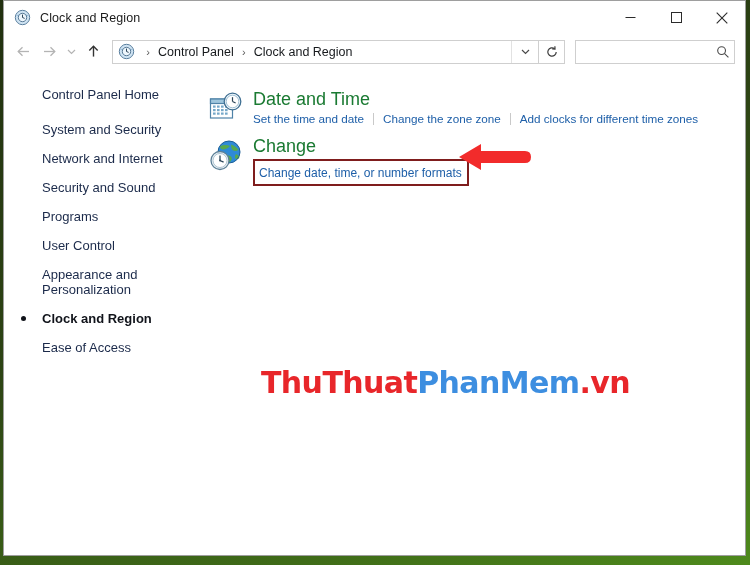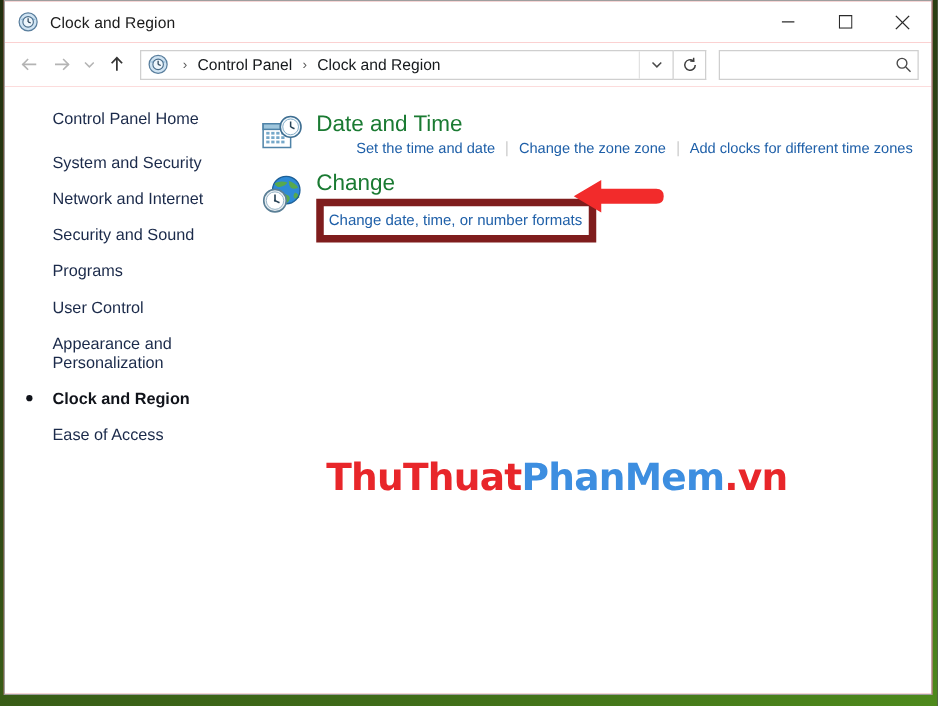--- a/index.html
+++ b/index.html
@@ -22,21 +22,21 @@
     background: linear-gradient(160deg, #21300f 0%, #2d4414 45%, #3f6b18 80%, #4e8a1c 100%);
   }
 
   
   .window {
     position: absolute;
     left: 3px;
     top: 0px;
     width: 743px;
     height: 556px;
-    background: #ef4444;
+    background: #0c4a6e;
     border: 1px solid #9e9e9e;
     box-sizing: border-box;
     display: flex;
     flex-direction: column;
   }
 
   
   .titlebar {
     height: 33px;
     min-height: 33px;
@@ -244,40 +244,39 @@
     color: #1a7a32;
     line-height: 19px;
     cursor: default;
     margin-bottom: 2px;
   }
   .cat-links {
     display: flex;
     align-items: center;
     font-size: 11.7px;
     line-height: 16px;
-    margin-left: 32px;
   }
   .cat-link {
     color: #1e5fa8;
     cursor: default;
     white-space: nowrap;
   }
   .link-sep {
     width: 1px;
     height: 12px;
     background: #c9c9c9;
     margin: 0 9px;
     flex: none;
   }
 
   
   .cat.region .cat-body { padding-top: 0; }
   .region-link-wrap {
     display: inline-block;
-    border: 6px solid #7f1d1d;
+    border: 2px solid #7f1d1d;
     padding: 2px 5px 3px 4px;
     margin-top: 1px;
   }
   .region-link-wrap .cat-link { font-size: 12px; }
 
   
   .arrow {
     position: absolute;
     left: 248px;
     top: 2px;

